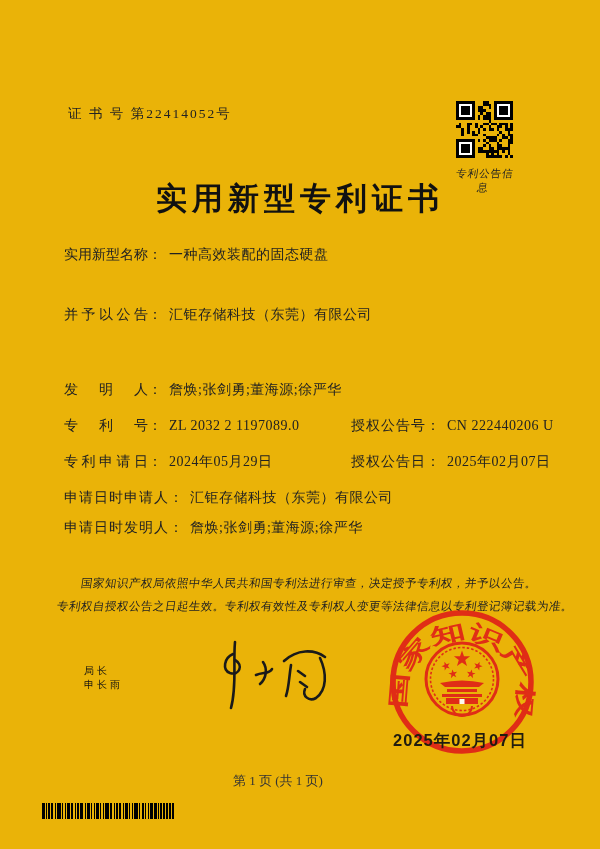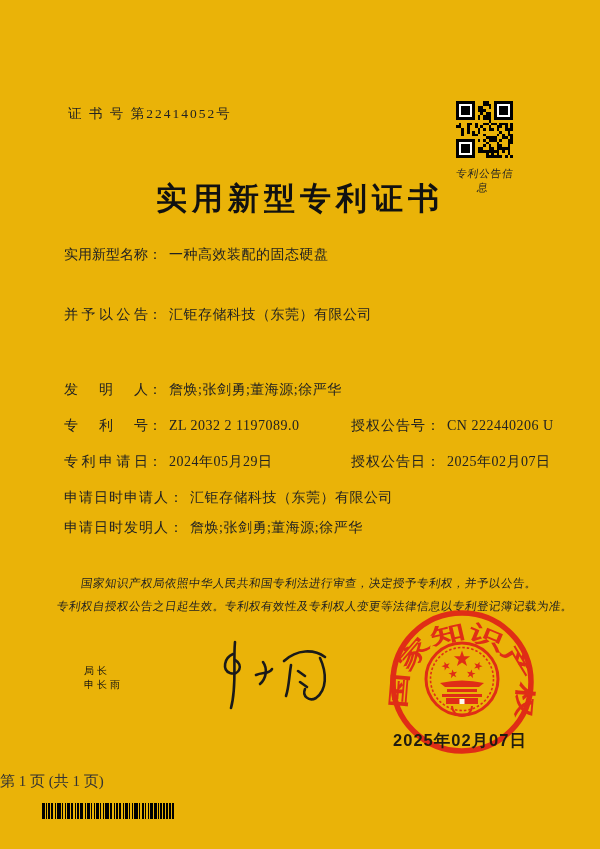--- a/index.html
+++ b/index.html
@@ -23,21 +23,21 @@
   .fvalue{letter-spacing:0.5px;}
   .col2{position:absolute;left:287px;top:0;white-space:nowrap;}
   .statement{left:57px;top:572px;width:490px;font-size:11.5px;line-height:23px;
     color:#222;letter-spacing:0.5px;}
   .statement .kai{display:inline-block;transform:skewX(-8deg);white-space:nowrap;}
   .statement .l1{padding-left:24px;}
   .officer{left:84px;font-family:"Liberation Sans","DejaVu Sans",sans-serif;
     font-size:10px;letter-spacing:3px;color:#111;}
   .sig-svg{left:205px;top:636px;}
   .seal-svg{left:387px;top:607px;opacity:0.93;}
-  .footer-page{left:0;top:772px;width:556px;text-align:left;font-size:15px;color:#333;}
+  .footer-page{left:0;top:772px;width:556px;text-align:center;font-size:13px;color:#333;}
   .barcode-svg{left:42px;top:803px;}
 </style>
 </head>
 <body>
 
 <div id="page">
 
   <div class="abs cert-no">证 书 号 第22414052号</div>
 
   <div class="abs qr-wrap">

